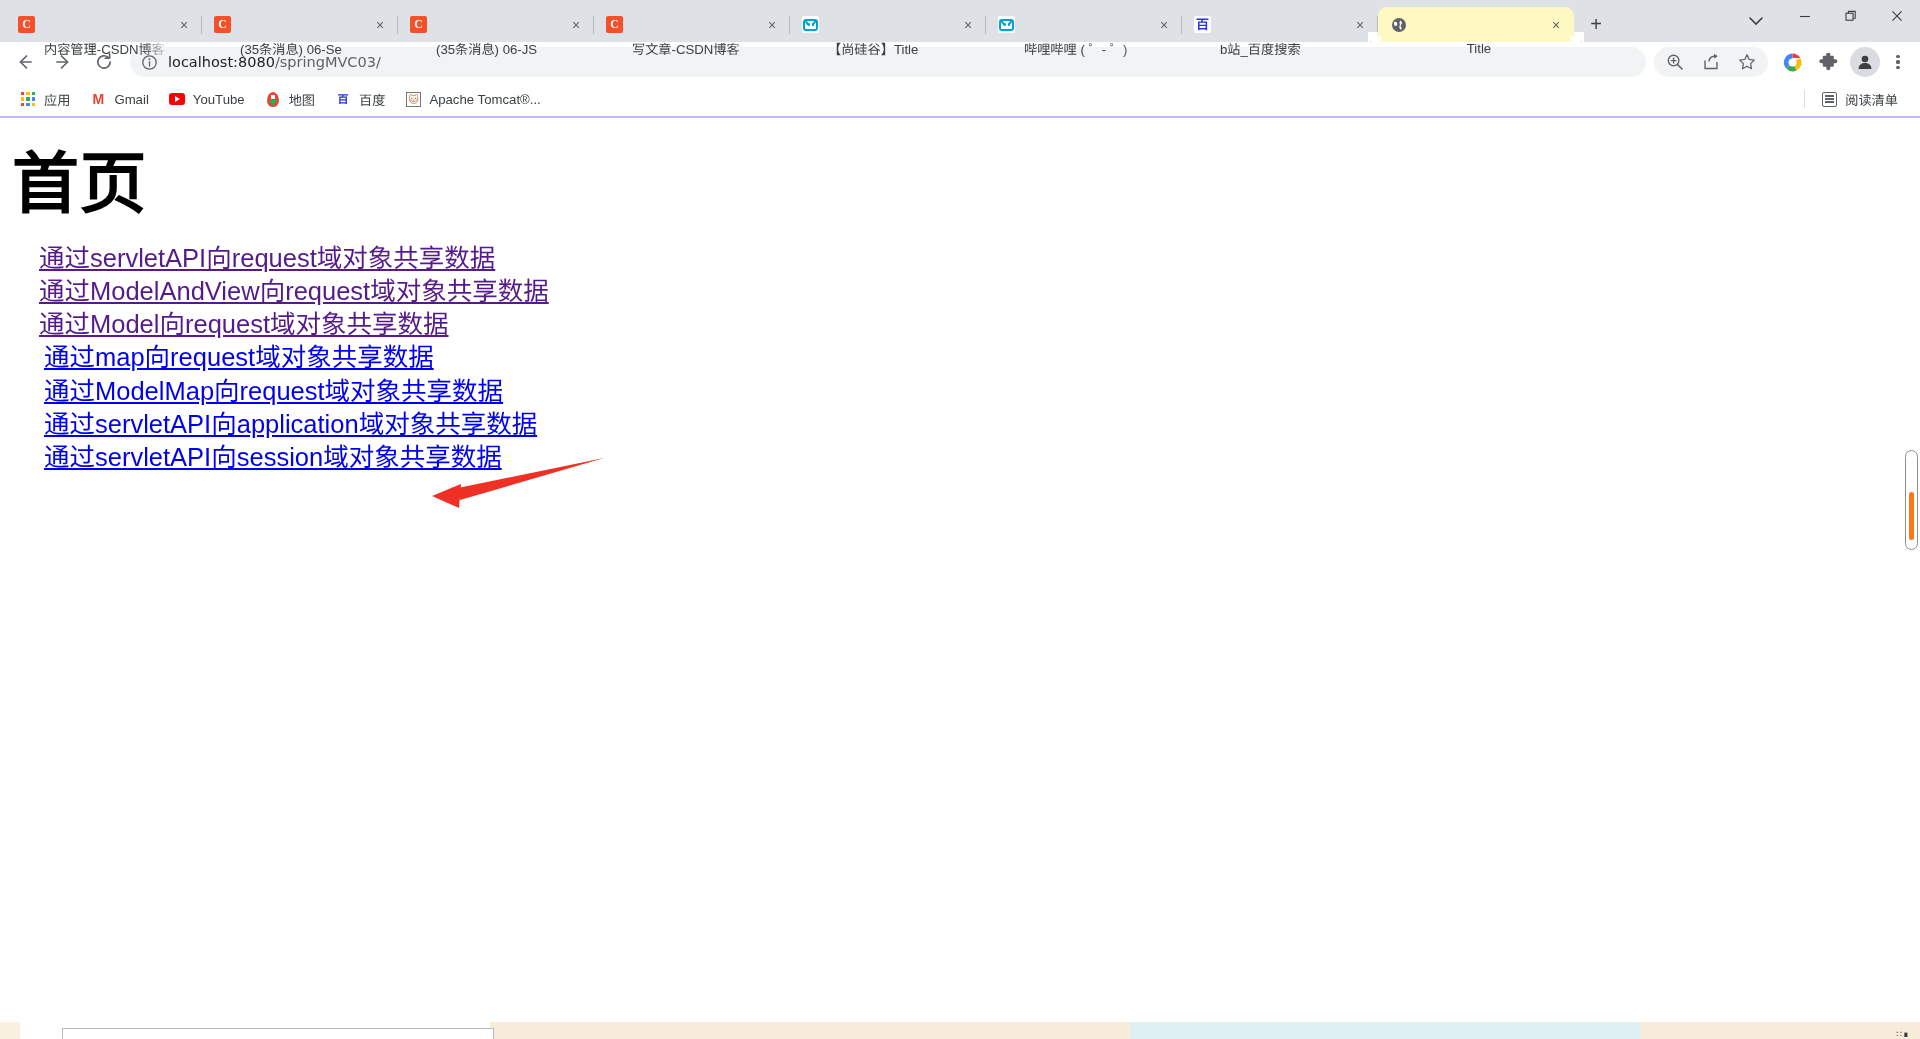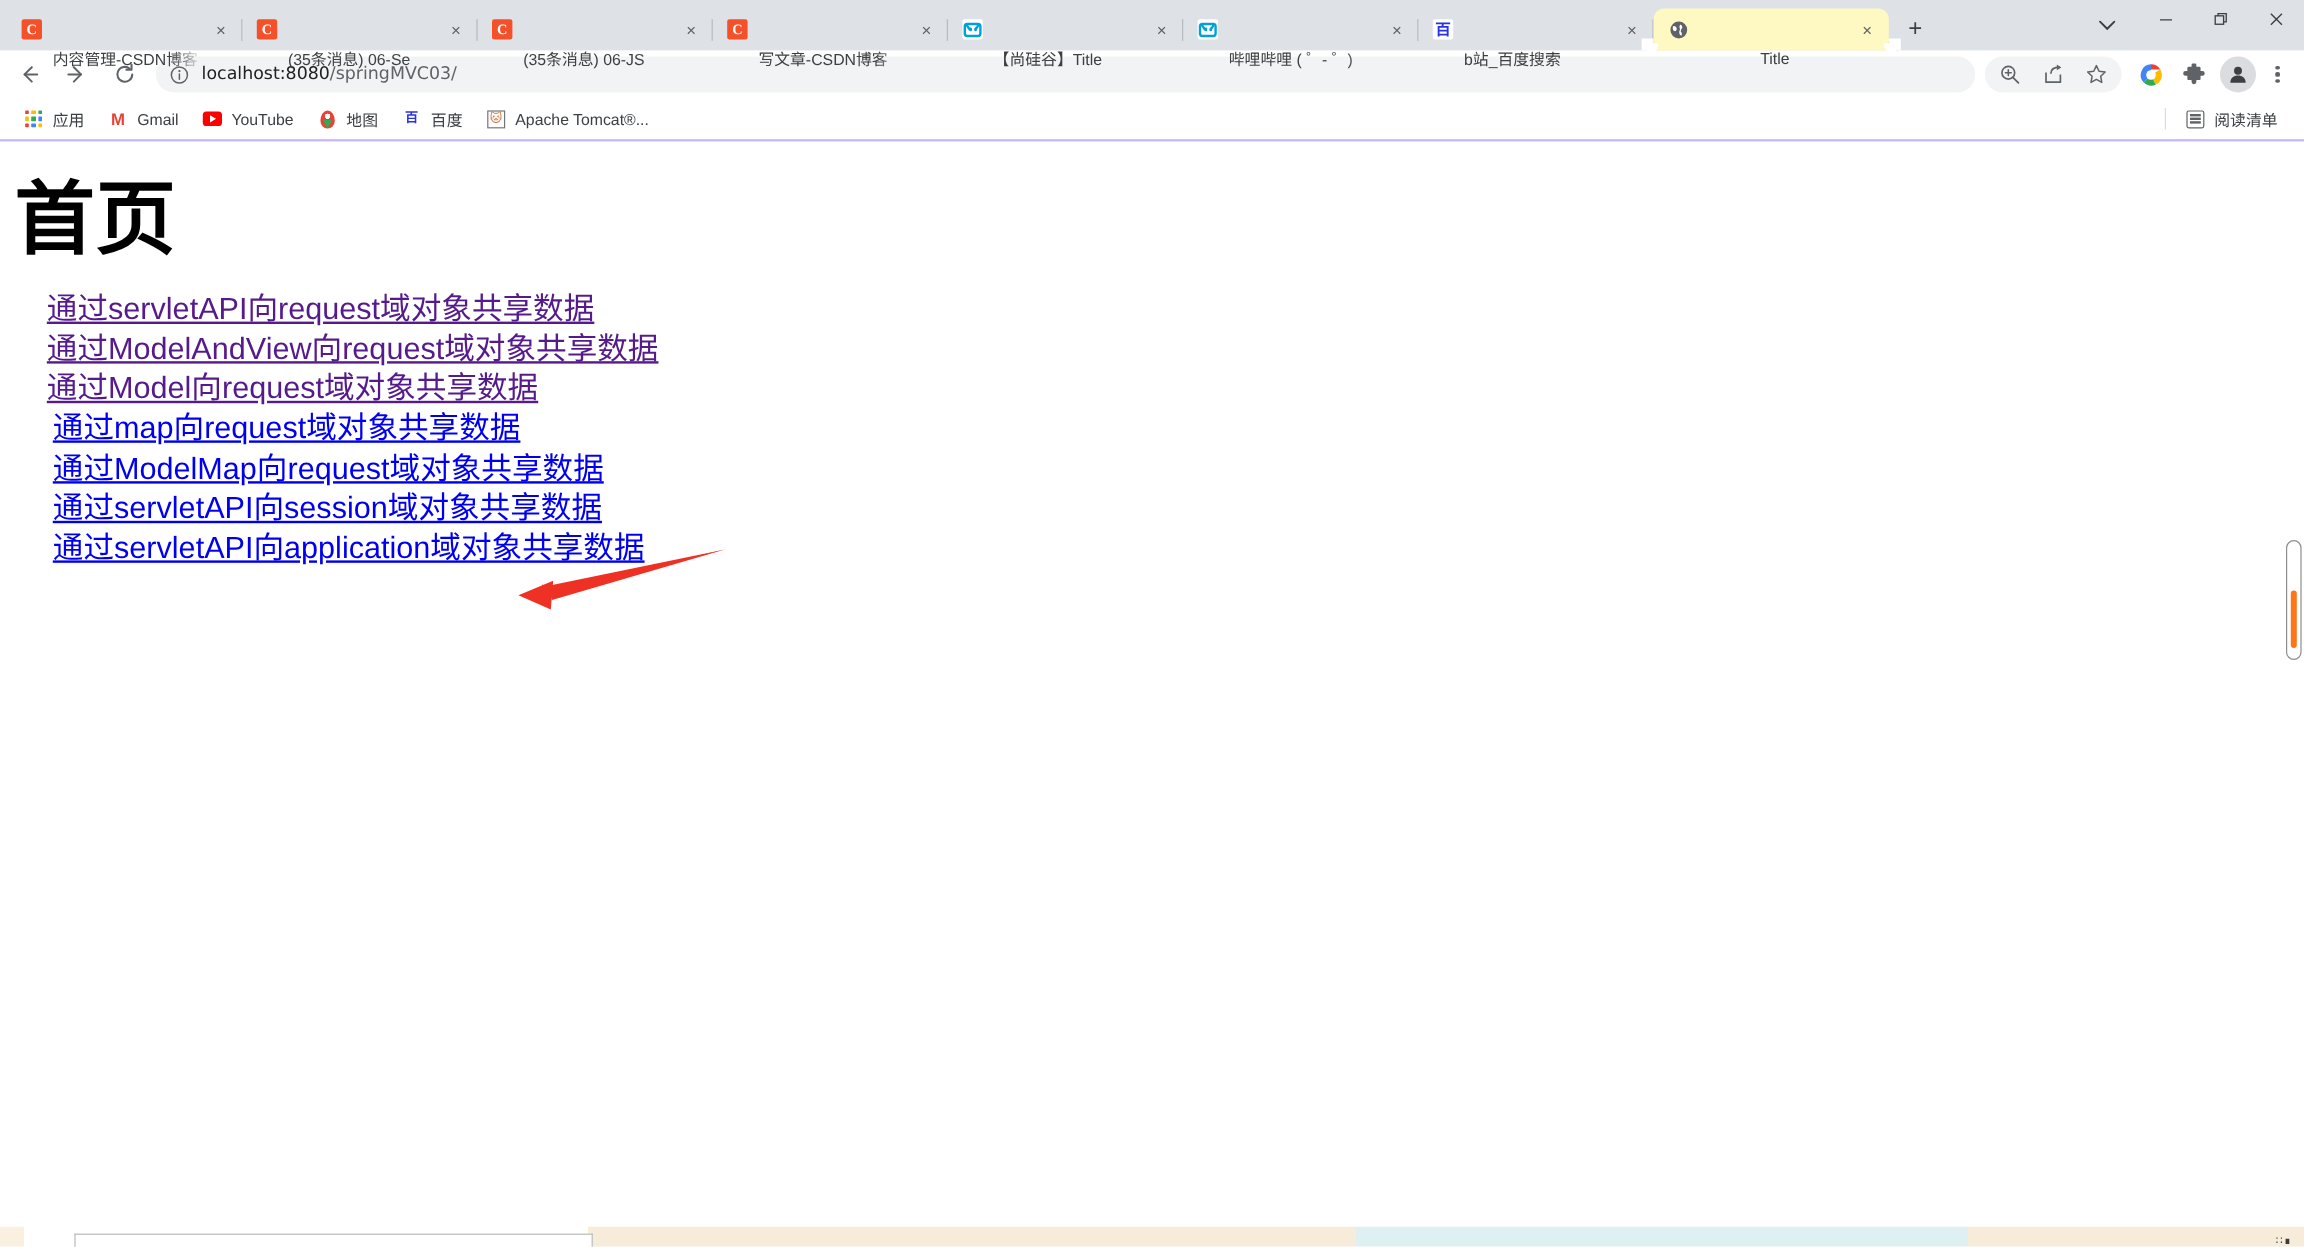--- a/index.html
+++ b/index.html
@@ -681,22 +681,22 @@
   <div class="viewport">
     <div class="page">
       <h1>首页</h1>
 
       <div class="links">
         <a href="#" class="visited">通过servletAPI向request域对象共享数据</a>
         <a href="#" class="visited">通过ModelAndView向request域对象共享数据</a>
         <a href="#" class="visited">通过Model向request域对象共享数据</a>
         <a href="#" class="unvisited">通过map向request域对象共享数据</a>
         <a href="#" class="unvisited">通过ModelMap向request域对象共享数据</a>
+        <a href="#" class="unvisited">通过servletAPI向application域对象共享数据</a>
         <a href="#" class="unvisited">通过servletAPI向session域对象共享数据</a>
-        <a href="#" class="unvisited">通过servletAPI向application域对象共享数据</a>
       </div>
     </div>
 
     <div class="arrow-anno">
       <svg width="200" height="56" viewBox="0 0 200 56">
         <polygon points="198,2 48,41 46,30 44,47 42,34" fill="#ee3124"></polygon>
         <polygon points="26,40 55,28 53,52" fill="#ee3124"></polygon>
         <polygon points="198,2 52,36 54,44" fill="#ee3124"></polygon>
       </svg>
     </div>

